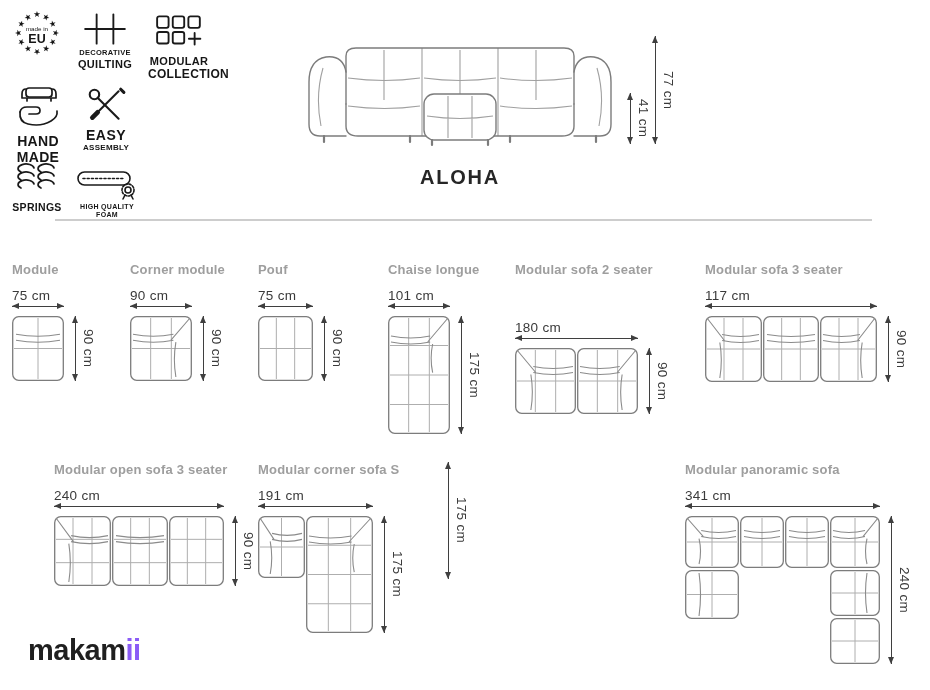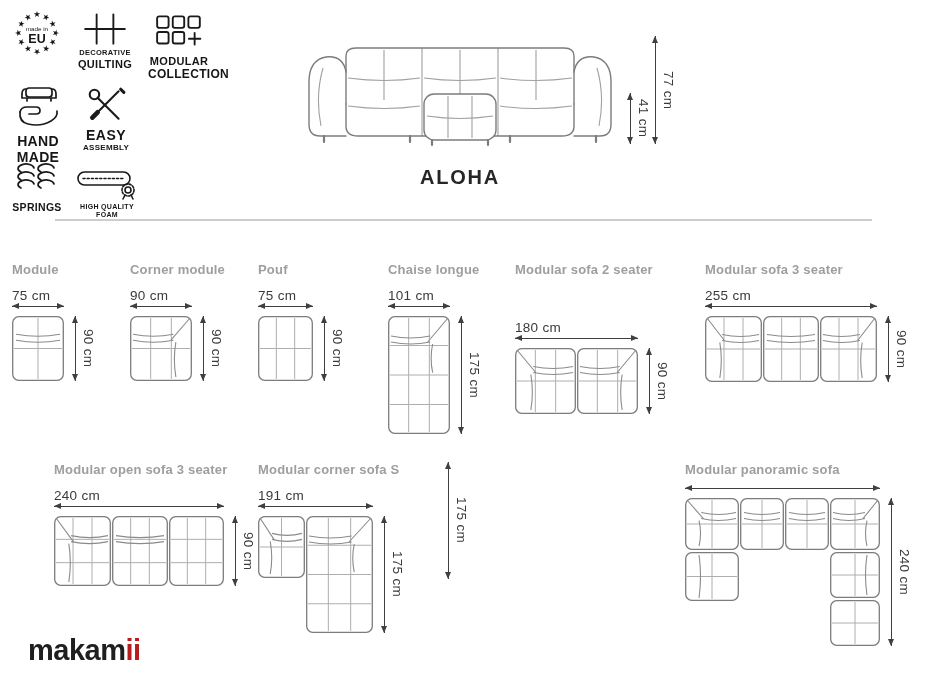--- a/index.html
+++ b/index.html
@@ -45,21 +45,21 @@
   .fig-title{font-size:13px;font-weight:600;color:#9e9e9e;letter-spacing:.2px;
              white-space:nowrap;margin-bottom:11px;}
   .fig-body{display:flex;align-items:flex-end;gap:11px;}
   .col-main{display:flex;flex-direction:column;}
   .hdim{margin-bottom:9px;}
   svg.topview{display:block;}
 
   
   .logo{position:absolute;left:28px;top:634px;font-size:29px;font-weight:700;
         letter-spacing:-.5px;color:#1f1f1f;}
-  .logo .suffix{color:#b91c1c;}
+  .logo .suffix{color:#8b5cf6;}
 </style>
 </head>
 <body>
 
 <div class="canvas">
 
   <div class="badge b-eu" style="left:8px;top:6px;width:58px;">
     <svg class="ico" width="54" height="54" viewBox="0 0 52 52">
       <g fill="#141414" font-size="8" text-anchor="middle" font-family="DejaVu Sans, sans-serif">
         <text x="26" y="11">★</text>
@@ -284,21 +284,21 @@
         <span class="vlabel">90 cm</span>
       </div>
     </div>
   </div>
 
   <div class="figure" style="left:705px;top:262px;">
     <div class="fig-title">Modular sofa 3 seater</div>
     <div class="fig-body">
       <div class="col-main">
         <div class="hdim" style="width:172px;">
-          <span class="hlabel">255 cm</span>
+          <span class="hlabel">117 cm</span>
           <div class="harrow"></div>
         </div>
         <svg class="topview" width="172" height="66">
             <rect x="0.7" y="0.7" width="55.6" height="64.6" rx="6" fill="none" stroke="#7c7c7c" stroke-width="1.3"></rect>
             <path d="M19,2 L19,64 M38,2 L38,64 M2,33 L55,33 " stroke="#aeaeae" stroke-width="1" fill="none"></path>
             <path d="M2,2 L19.380000000000003,24.48 M17.099999999999998,18.48 Q35.55,22.48 54,18.48 M17.099999999999998,24.48 Q35.55,28.48 54,24.48 M14.82,26.48 Q17.82,44.24 14.82,62 " stroke="#8b8b8b" stroke-width="1.1" fill="none"></path>
             <rect x="58.7" y="0.7" width="54.6" height="64.6" rx="6" fill="none" stroke="#7c7c7c" stroke-width="1.3"></rect>
             <path d="M76.66666666666667,2 L76.66666666666667,64 M95.33333333333334,2 L95.33333333333334,64 M60,33 L112,33 " stroke="#aeaeae" stroke-width="1" fill="none"></path>
             <path d="M62,18.48 Q86,22.48 110,18.48 M62,24.48 Q86,28.48 110,24.48 " stroke="#8b8b8b" stroke-width="1.1" fill="none"></path>
             <rect x="115.7" y="0.7" width="55.6" height="64.6" rx="6" fill="none" stroke="#7c7c7c" stroke-width="1.3"></rect>
@@ -370,20 +370,21 @@
         <span class="vlabel">175 cm</span>
       </div>
     </div>
   </div>
 
   <div class="figure" style="left:685px;top:462px;">
     <div class="fig-title">Modular panoramic sofa</div>
     <div class="fig-body">
       <div class="col-main">
         <div class="hdim" style="width:195px;">
+          <span class="hlabel">341 cm</span>
           <div class="harrow"></div>
         </div>
         <svg class="topview" width="195" height="148">
             <rect x="0.7" y="0.7" width="52.6" height="50.6" rx="6" fill="none" stroke="#7c7c7c" stroke-width="1.3"></rect>
             <path d="M27,2 L27,50 M2,26 L52,26 " stroke="#aeaeae" stroke-width="1" fill="none"></path>
             <path d="M2,2 L18.360000000000003,20.560000000000002 M16.2,14.560000000000002 Q33.6,18.560000000000002 51,14.560000000000002 M16.2,20.560000000000002 Q33.6,24.560000000000002 51,20.560000000000002 M14.040000000000001,22.560000000000002 Q17.04,35.28 14.040000000000001,48 " stroke="#8b8b8b" stroke-width="1.1" fill="none"></path>
             <rect x="0.7" y="54.7" width="52.6" height="47.6" rx="6" fill="none" stroke="#7c7c7c" stroke-width="1.3"></rect>
             <path d="M27,56 L27,101 M2,78.5 L52,78.5 " stroke="#aeaeae" stroke-width="1" fill="none"></path>
             <path d="M14.040000000000001,57 Q17.04,78.5 14.040000000000001,100 " stroke="#8b8b8b" stroke-width="1.1" fill="none"></path>
             <rect x="55.7" y="0.7" width="42.6" height="50.6" rx="6" fill="none" stroke="#7c7c7c" stroke-width="1.3"></rect>

